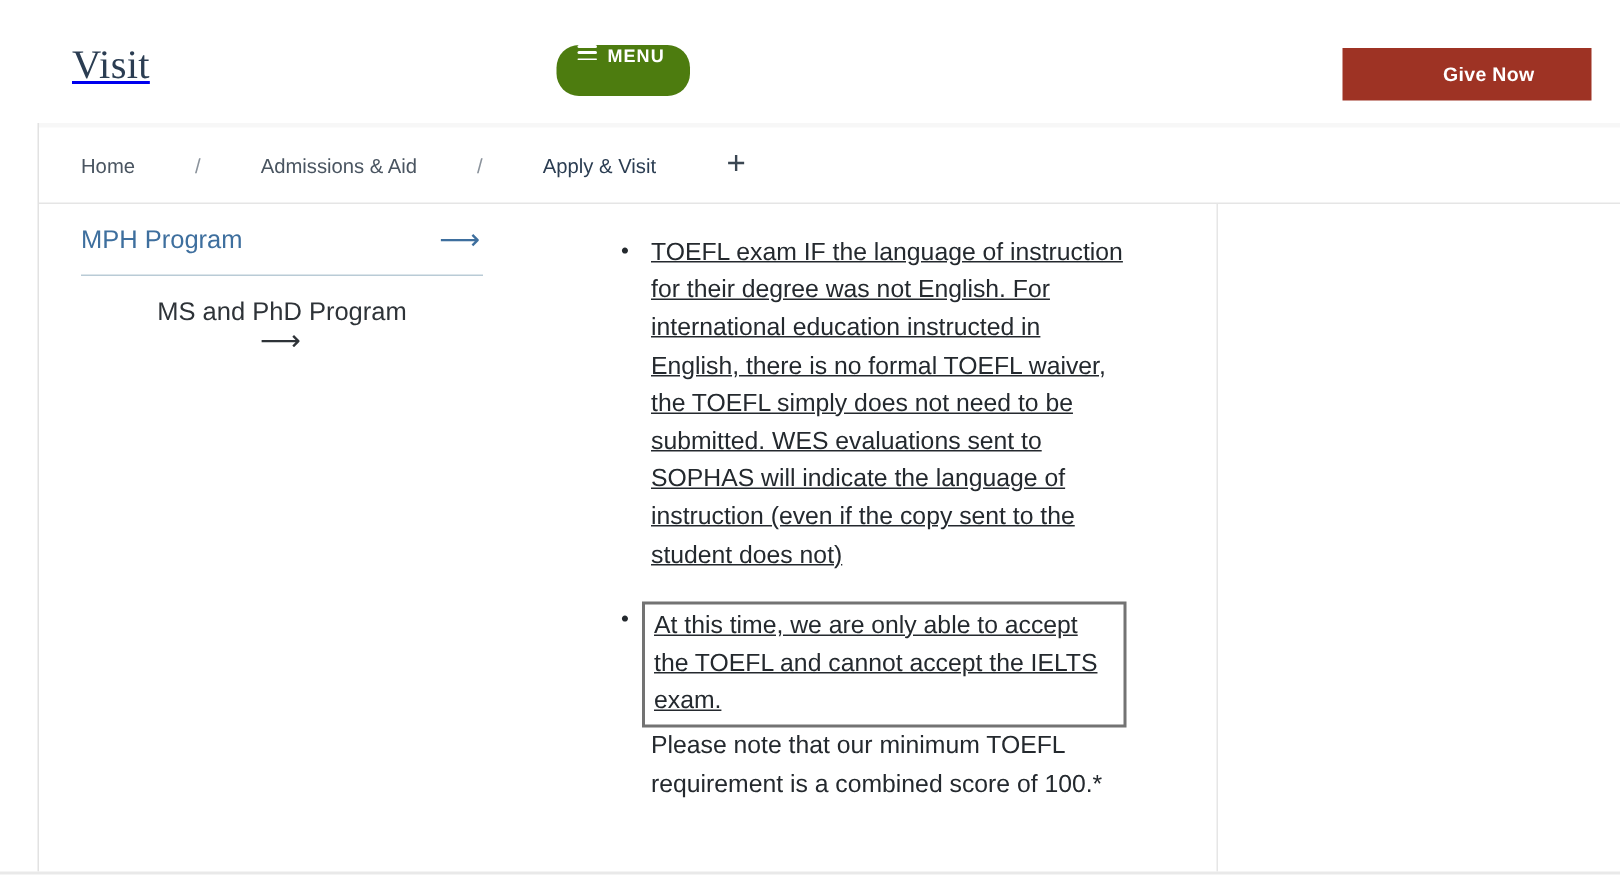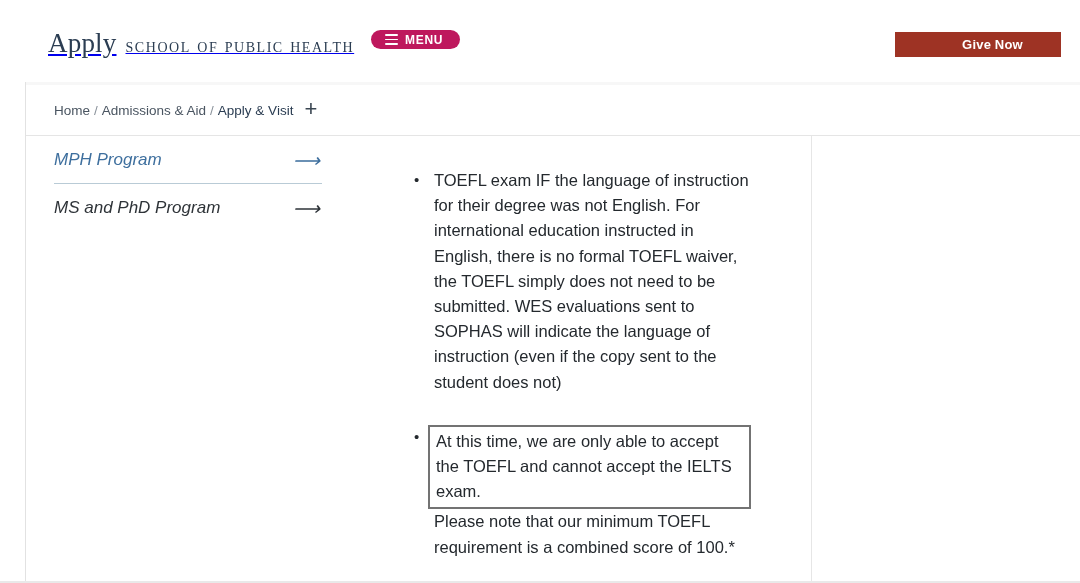--- a/index.html
+++ b/index.html
@@ -48,28 +48,28 @@
     margin-left: 9px;
     line-height: 1;
     font-variant: small-caps;
     text-transform: lowercase;
   }
 
   .menu-button {
     position: absolute;
     left: 371px;
     top: 30px;
-    height: 19px;
+    height: 34px;
     padding: 0 17px 0 14px;
-    background: #be185d;
+    background: #4d7c0f;
     border: none;
     border-radius: 15px;
     color: #ffffff;
     display: flex;
-    align-items: center;
+    align-items: flex-start;
     gap: 7px;
     cursor: pointer;
   }
   .hamburger {
     display: inline-flex;
     flex-direction: column;
     justify-content: center;
     gap: 2.5px;
     width: 13px;
   }
@@ -84,21 +84,21 @@
     font-size: 12px;
     font-weight: bold;
     letter-spacing: 0.7px;
   }
 
   .give-now {
     position: absolute;
     left: 895px;
     top: 32px;
     width: 166px;
-    height: 25px;
+    height: 35px;
     background: #9e3324;
     border: none;
     color: #ffffff;
     font-size: 13px;
     font-weight: bold;
     letter-spacing: 0.2px;
     cursor: pointer;
     display: flex;
     align-items: center;
     justify-content: center;
@@ -137,20 +137,21 @@
     display: flex;
     align-items: center;
   }
   .breadcrumb {
     margin-left: 28px;
     display: flex;
     align-items: center;
     font-size: 13.5px;
     color: #4a5561;
     white-space: nowrap;
+    gap: 36px;
   }
   .crumb {
     color: #4a5561;
     text-decoration: none;
     cursor: pointer;
   }
   .crumb-current {
     color: #2b3d52;
     font-weight: normal;
   }
@@ -184,24 +185,24 @@
     top: 0;
     width: 268px;
   }
   .side-link {
     display: flex;
     align-items: center;
     justify-content: space-between;
     padding: 14px 0 13px 0;
     cursor: pointer;
     text-decoration: none;
-    font-style: italic;
   }
   .side-link + .side-link {
     border-top: 1px solid #b9cbd6;
+    flex-direction: column;
   }
   .side-label {
     font-size: 17px;
   }
   .side-link-active .side-label { color: #3e6f9e; }
   .side-link-active .side-arrow { color: #3e6f9e; }
   .side-link-plain .side-label { color: #2e3338; }
   .side-link-plain .side-arrow { color: #2e3338; }
   .side-arrow {
     font-size: 19px;
@@ -236,21 +237,22 @@
     padding-left: 28px;
   }
   ul.bullets {
     list-style: none;
     margin: 0;
     padding: 0;
   }
   ul.bullets > li {
     position: relative;
     padding-left: 28px;
-    margin-top: 32px;
+    margin-top: 20px;
+    text-decoration: underline;
   }
   ul.bullets > li::before {
     content: "\2022";
     position: absolute;
     left: 8px;
     top: -1px;
     font-size: 15px;
     color: #24292e;
     line-height: 25.2px;
   }
@@ -275,22 +277,21 @@
     height: 2px;
     background: #e9e9e9;
   }
 </style>
 </head>
 <body>
 
 <div class="site-header">
 
   <a class="brand" href="#">
-    <span class="brand-yale">Apply</span>
-    <span class="brand-rest">School of Public Health</span>
+    <span class="brand-yale">Visit</span>
   </a>
 
   <button class="menu-button">
     <span class="hamburger">
       <span></span>
         <span></span>
         <span></span>
     </span>
     <span class="menu-label">MENU</span>
   </button>

